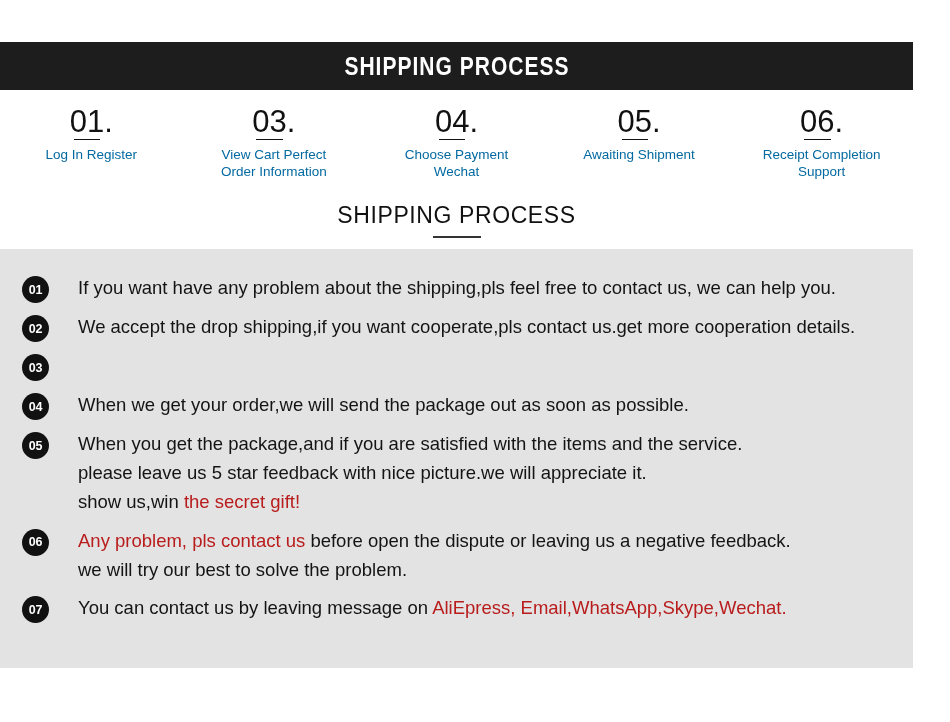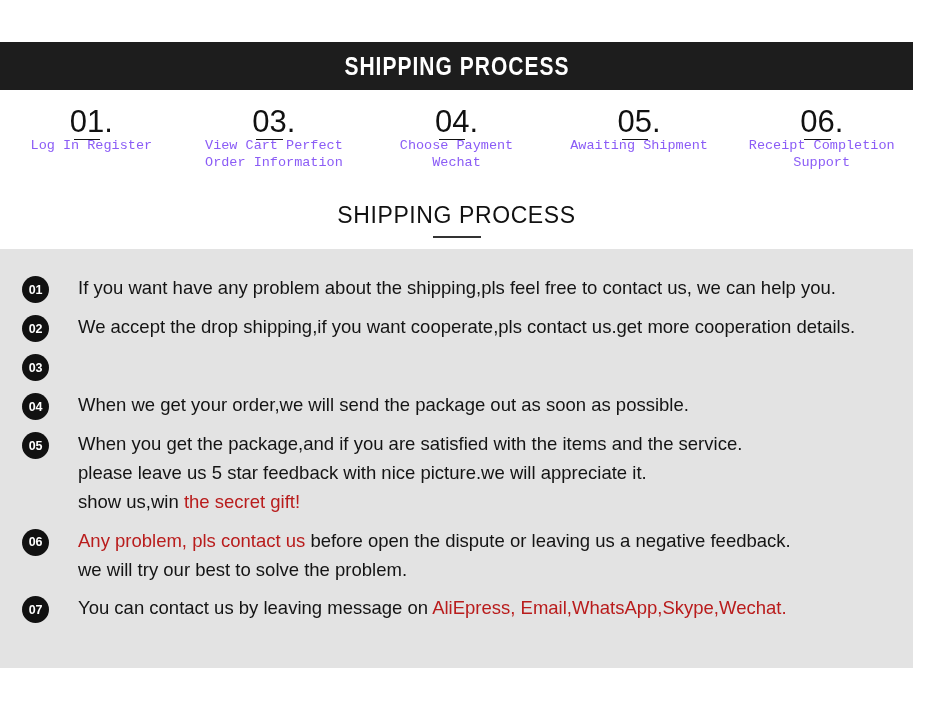--- a/index.html
+++ b/index.html
@@ -44,21 +44,20 @@
   }
 
   
   .steps {
     height: 110px;
     background: #ffffff;
     display: flex;
     align-items: flex-start;
     padding-top: 16px;
     box-sizing: border-box;
-    justify-content: flex-end;
   }
   .step {
     flex: 1 1 0;
     text-align: center;
     padding: 0 4px;
     box-sizing: border-box;
   }
   .step-num {
     font-family: "Liberation Sans", sans-serif;
     font-size: 31px;
@@ -79,24 +78,24 @@
     left: 4px;
     right: 4px;
     bottom: -3px;
     height: 1.5px;
     background: #111111;
   }
   .step-num .dot {
     display: inline-block;
   }
   .step-label {
-    margin-top: 0;
-    font-family: Liberation Mono, monospace;
+    margin-top: 9px;
+    font-family: Liberation Sans, sans-serif;
     font-size: 13.5px;
-    color: #8b5cf6;
+    color: #0369a1;
     line-height: 1.26;
     white-space: pre-line;
   }
 
   
   .subhead {
     background: #ffffff;
     text-align: center;
     padding-top: 2px;
     height: 49px;

